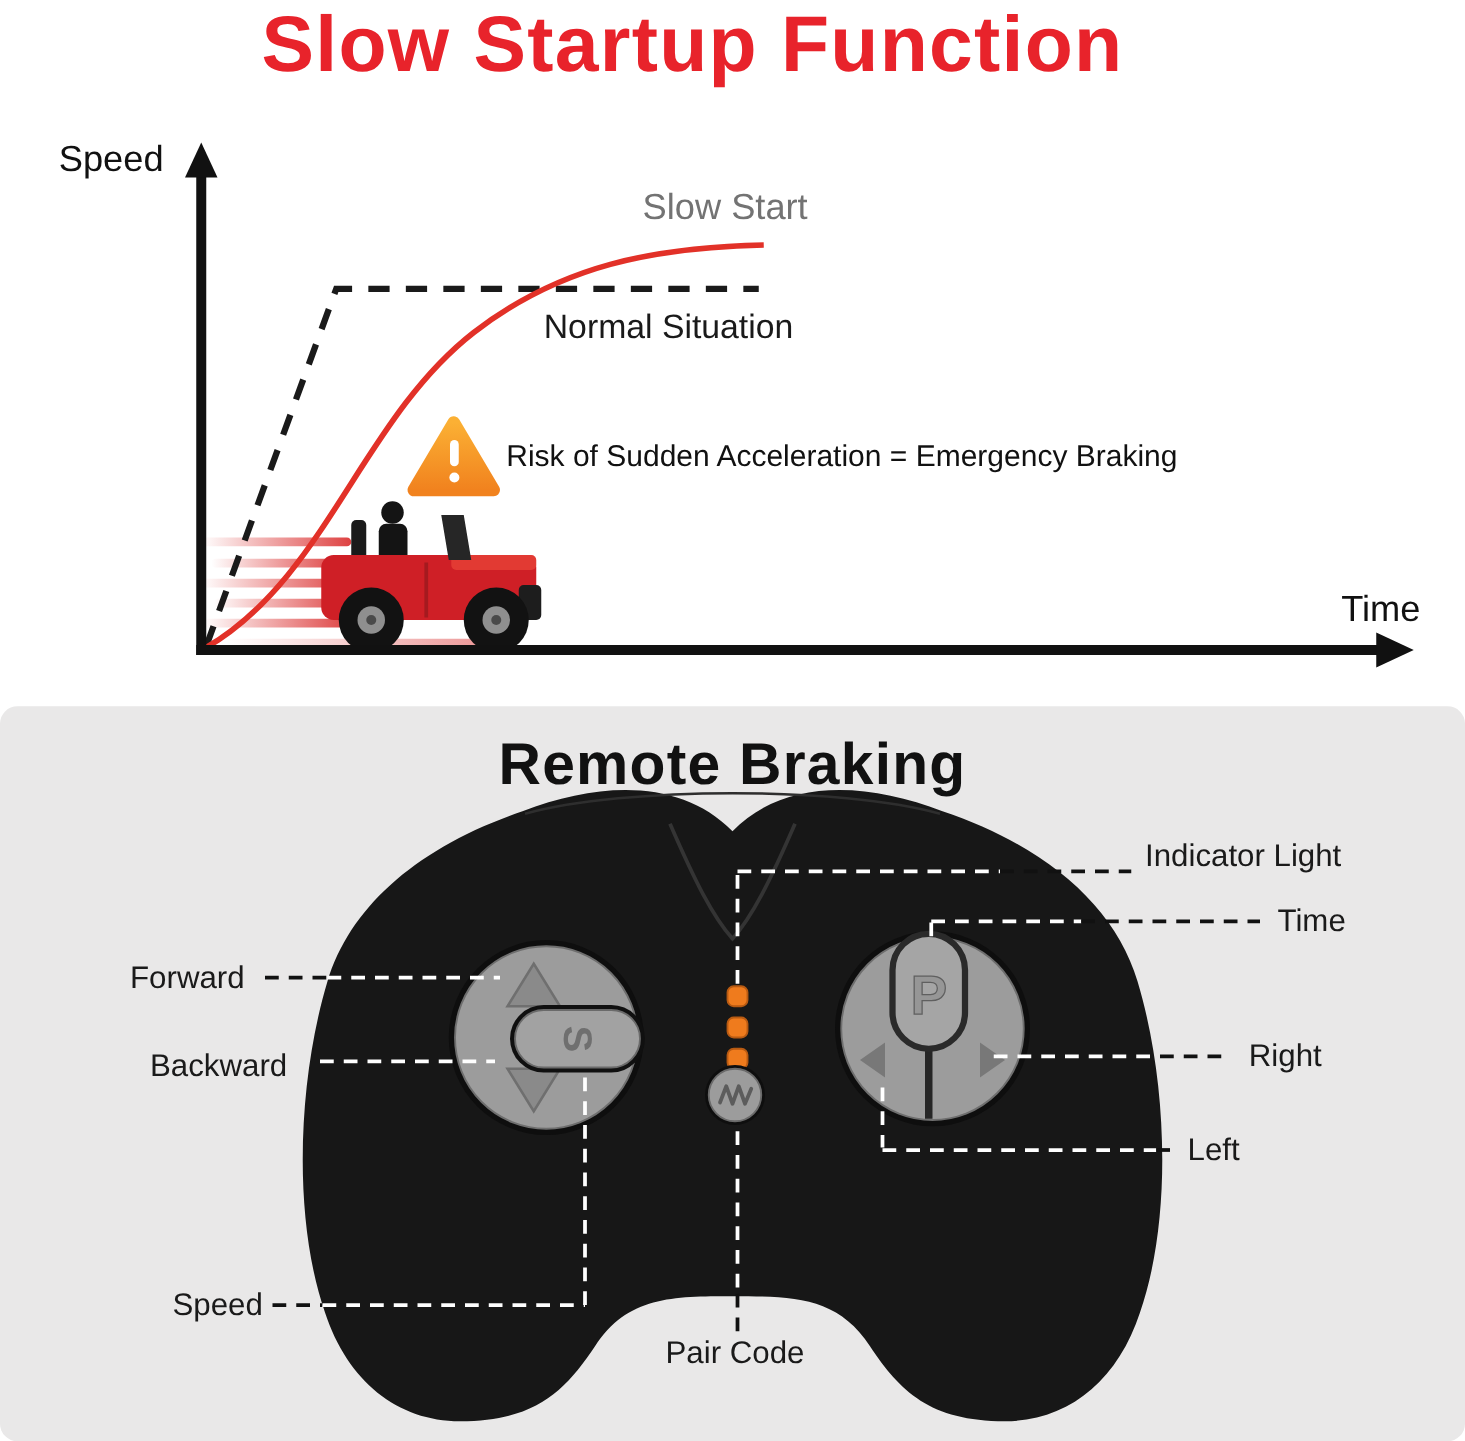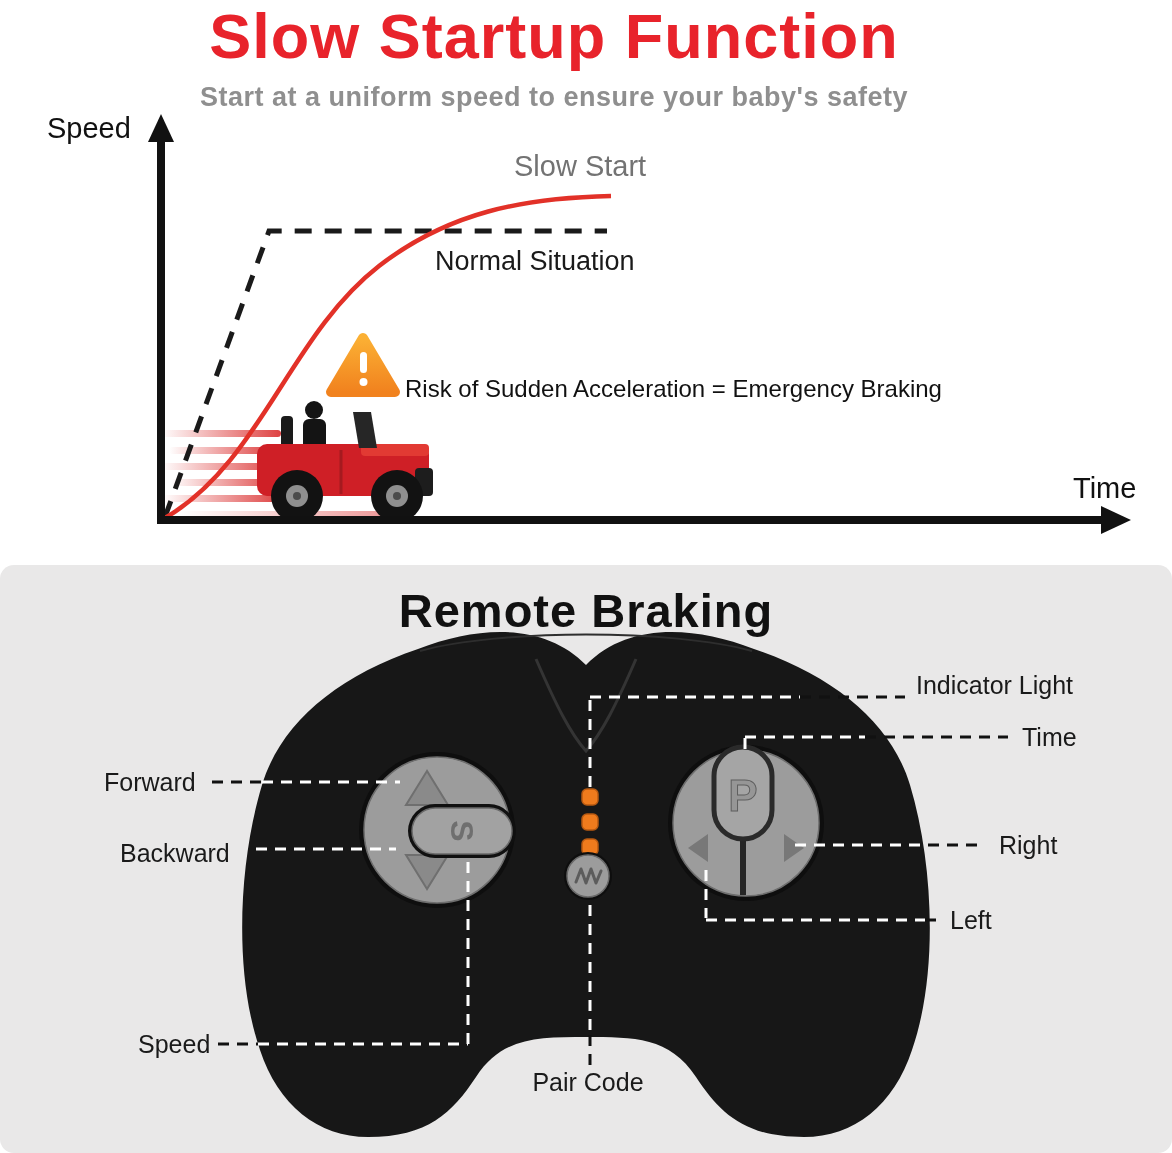--- a/index.html
+++ b/index.html
@@ -11,21 +11,21 @@
   .main-title{position:absolute;left:0;top:0;width:100%;text-align:center;
               font-size:63px;font-weight:900;color:#e8232b;letter-spacing:1px;}
   .subtitle{position:absolute;left:0;top:82px;width:100%;text-align:center;
             font-size:27px;font-weight:700;color:#8f8f8f;letter-spacing:.5px;}
   .chart-svg{position:absolute;left:0;top:0;width:1172px;height:565px;}
   .axis-label{position:absolute;font-size:29px;color:#111;}
   .speed-label{left:36px;top:112px;}
   .time-label{left:1062px;top:472px;}
   .slow-start-label{position:absolute;left:503px;top:150px;font-size:29px;color:#737373;}
   .normal-label{position:absolute;left:424px;top:246px;font-size:27px;color:#1a1a1a;}
-  .warning-text{position:absolute;left:394px;top:375px;font-size:24px;color:#111;}
+  .warning-text{position:absolute;left:394px;top:352px;font-size:24px;color:#111;}
 
   
   .bottom-section{position:absolute;left:0;top:565px;width:1172px;height:588px;
                   background:#e9e8e8;border-radius:14px;}
   .remote-title{position:absolute;left:0;top:583px;width:100%;text-align:center;
                 font-size:47px;font-weight:900;color:#111;letter-spacing:1px;}
   .controller-svg{position:absolute;left:0;top:565px;width:1172px;height:588px;}
   .callout{position:absolute;font-size:25px;color:#1a1a1a;white-space:nowrap;}
   .lbl-indicator{left:916px;top:671px;}
   .lbl-stop{left:1022px;top:723px;}
@@ -36,21 +36,20 @@
   .lbl-speed{left:138px;top:1030px;}
   .lbl-paircode{left:0px;top:1068px;width:1176px;text-align:center;}
 </style>
 </head>
 <body>
 
 <div class="stage">
 
   <div class="top-section">
     <div class="main-title">Slow Startup Function</div>
-    <div class="subtitle">Start at a uniform speed to ensure your baby's safety</div>
 
     <svg class="chart-svg" viewBox="0 0 1172 565" xmlns="http://www.w3.org/2000/svg">
       <defs>
         <linearGradient id="streak" x1="0" y1="0" x2="1" y2="0">
           <stop offset="0" stop-color="#d82020" stop-opacity="0"></stop>
           <stop offset="1" stop-color="#d82020" stop-opacity="0.85"></stop>
         </linearGradient>
         <linearGradient id="warnGrad" x1="0" y1="0" x2="0" y2="1">
           <stop offset="0" stop-color="#fbb034"></stop>
           <stop offset="1" stop-color="#f1821e"></stop>

